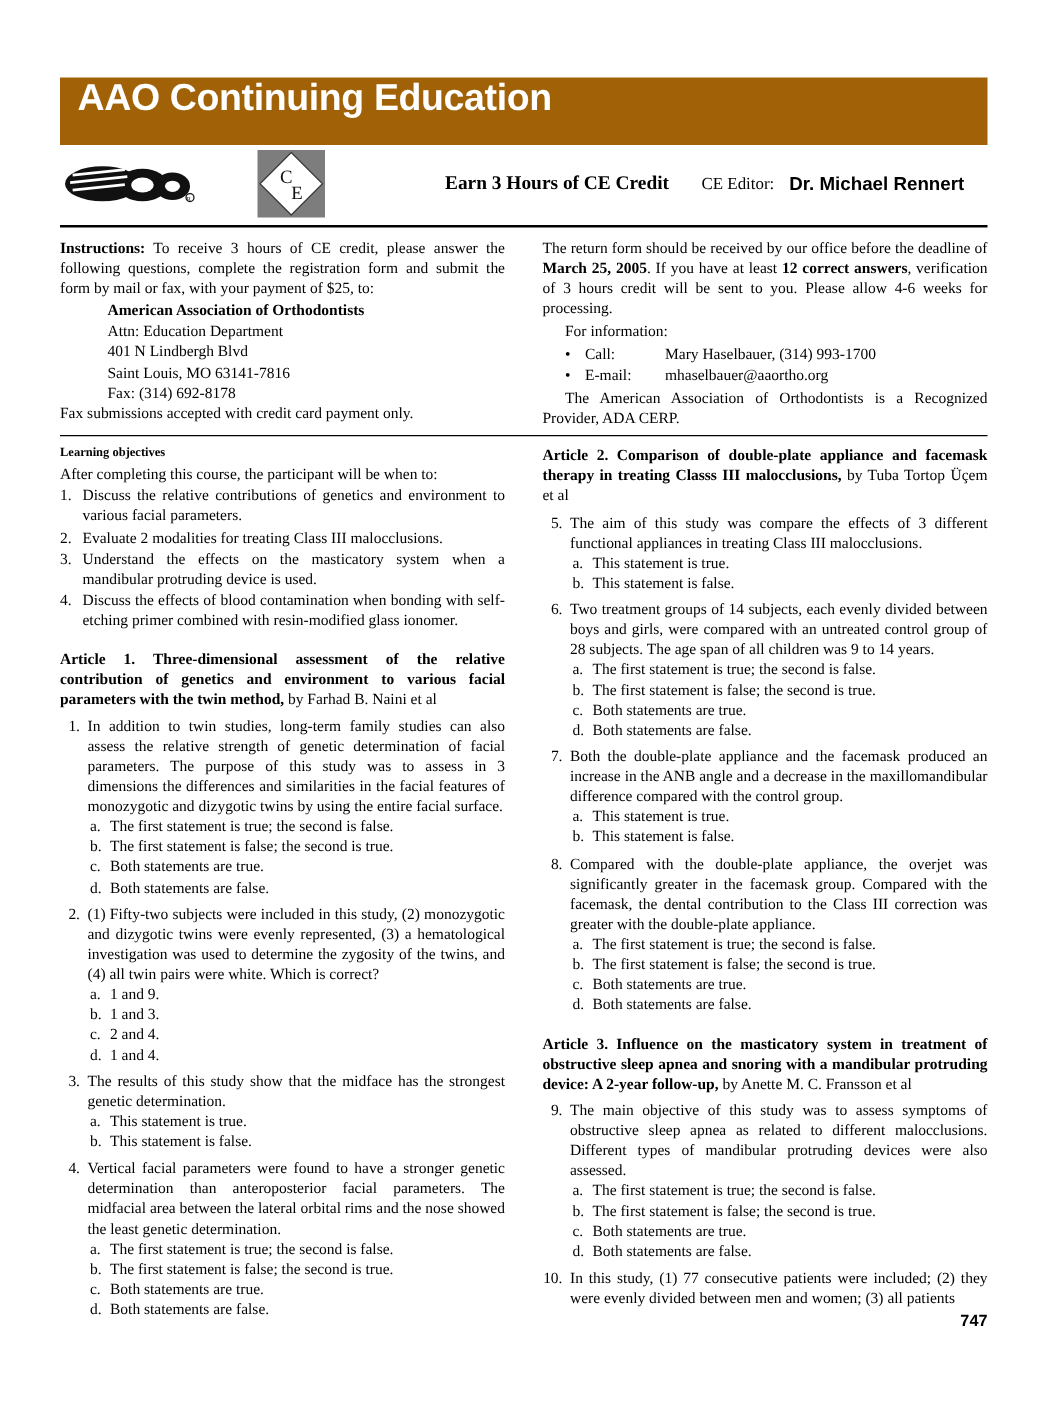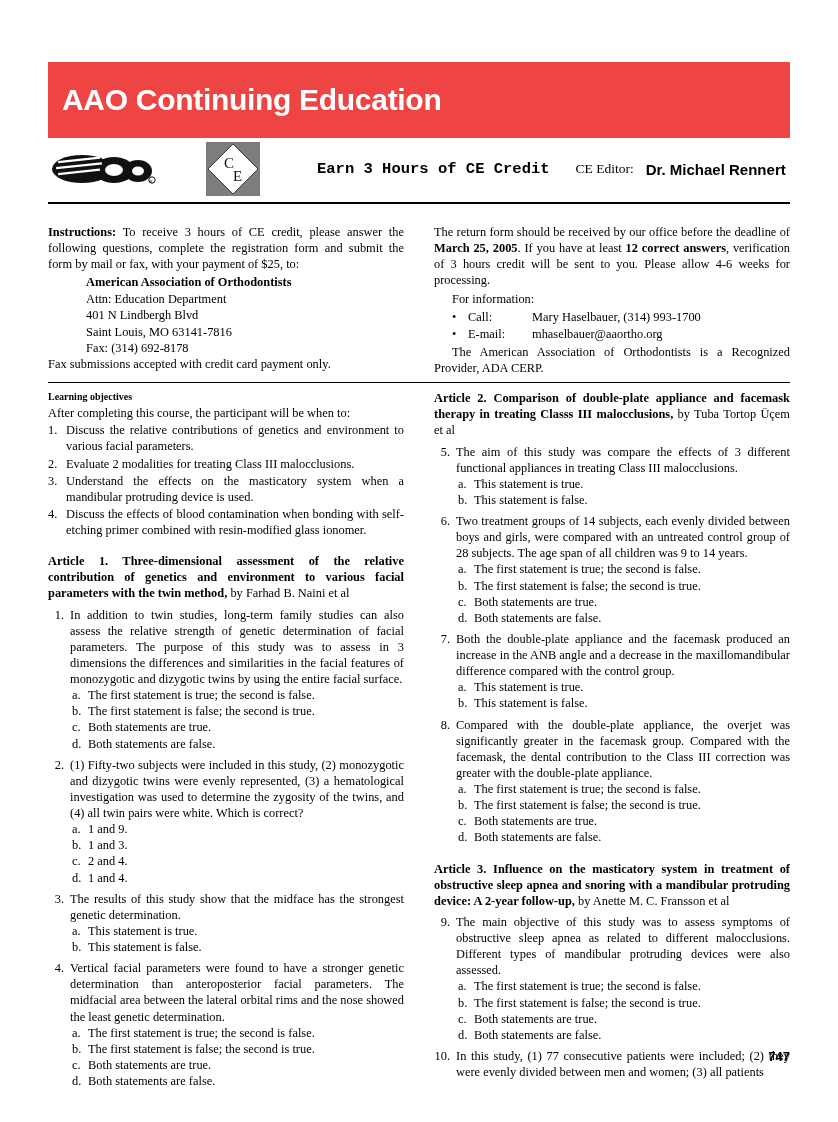--- a/index.html
+++ b/index.html
@@ -22,25 +22,25 @@
     background: #fff;
   }
   .content {
     position: absolute;
     left: 48px;
     top: 62px;
     width: 742px;
   }
   
   .masthead {
-    background: #ef4444;
+    background: #a16207;
     color: #fff;
-    height: 76px;
-    display: flex;
-    align-items: center;
+    height: 54px;
+    display: flex;
+    align-items: flex-start;
     padding-left: 14px;
     box-sizing: border-box;
   }
   .masthead-title {
     font-family: "Liberation Sans", sans-serif;
     font-weight: bold;
     font-size: 30px;
     letter-spacing: -0.3px;
   }
   
@@ -57,44 +57,44 @@
     margin-left: 4px;
     position: relative;
   }
   .ce-diamond {
     width: 62px;
     height: 62px;
     margin-left: 46px;
     position: relative;
   }
   .earn-credit {
-    font-family: Liberation Mono, monospace;
+    font-family: Liberation Serif, serif;
     font-weight: bold;
     font-size: 15.5px;
-    margin-left: 53px;
+    margin-left: 92px;
     white-space: nowrap;
   }
   .ce-editor-label {
     font-family: "Liberation Serif", serif;
     font-size: 13.5px;
     margin-left: 26px;
     white-space: nowrap;
     text-align: center;
   }
   .ce-editor-name {
     font-family: "Liberation Sans", sans-serif;
     font-weight: bold;
     font-size: 15px;
     margin-left: 12px;
     white-space: nowrap;
   }
   
   .cols {
     display: flex;
-    margin-top: 20px;
+    margin-top: 8px;
   }
   .col {
     width: 356px;
     font-size: 12.4px;
     line-height: 1.30;
     text-align: justify;
   }
   .col.left { margin-right: 30px; }
 
   .rule-full {

